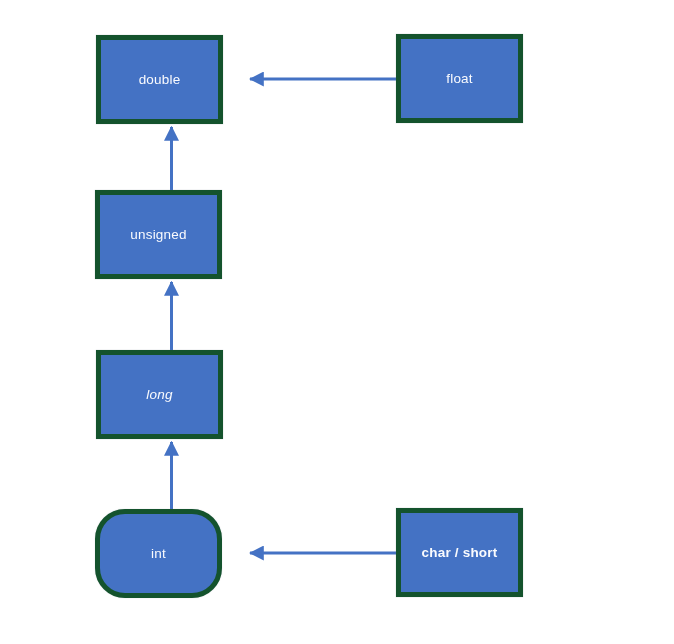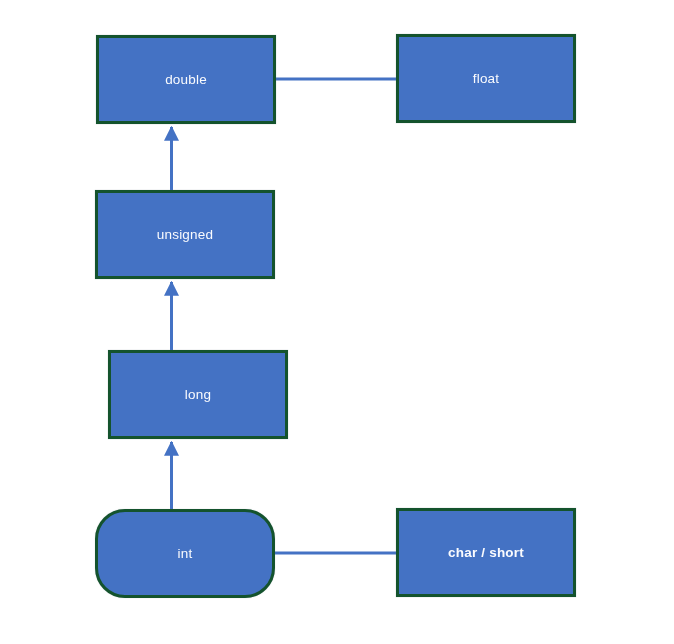--- a/index.html
+++ b/index.html
@@ -18,37 +18,37 @@
   .edges-layer {
     position: absolute;
     left: 0;
     top: 0;
     width: 674px;
     height: 644px;
     pointer-events: none;
   }
   .node {
     position: absolute;
-    width: 180px;
+    width: 127px;
     height: 89px;
     background: #4472c4;
-    border: 3px solid #14532d;
+    border: 5px solid #14532d;
     box-sizing: border-box;
     display: flex;
     align-items: center;
     justify-content: center;
     color: #fafbfe;
     font-size: 13.5px;
     letter-spacing: 0.2px;
     box-shadow: 0 0 1px rgba(120,130,150,0.5);
   }
   #node-double      { left: 96px;  top: 35px;  }
   #node-float       { left: 396px; top: 34px; text-align: center;  }
   #node-unsigned    { left: 95px;  top: 190px; }
-  #node-long        { left: 108px;  top: 350px; }
+  #node-long        { left: 96px;  top: 350px; font-style: italic; }
   #node-int         { left: 95px;  top: 509px; border-radius: 30px; }
   #node-char-short  { left: 396px; top: 508px; font-weight: bold; }
 </style>
 </head>
 <body>
 
 <div class="canvas">
 
   <svg class="edges-layer" width="674" height="644" viewBox="0 0 674 644" xmlns="http://www.w3.org/2000/svg">
     <defs>

